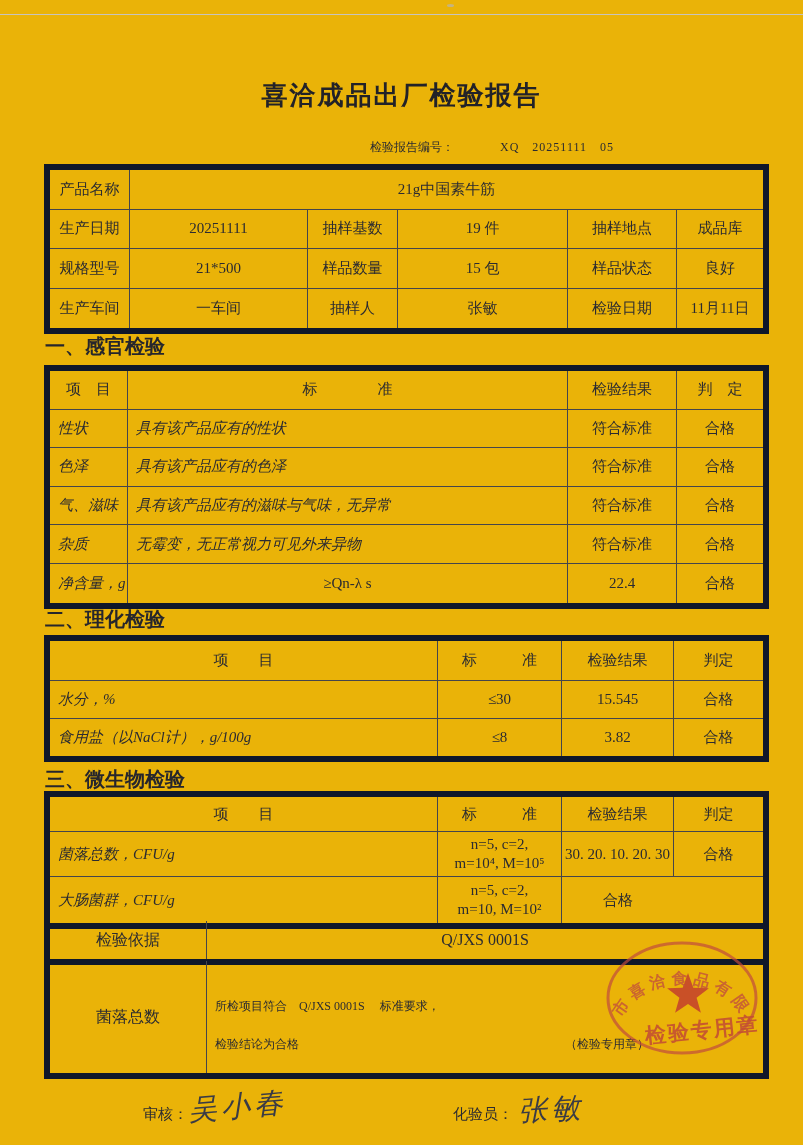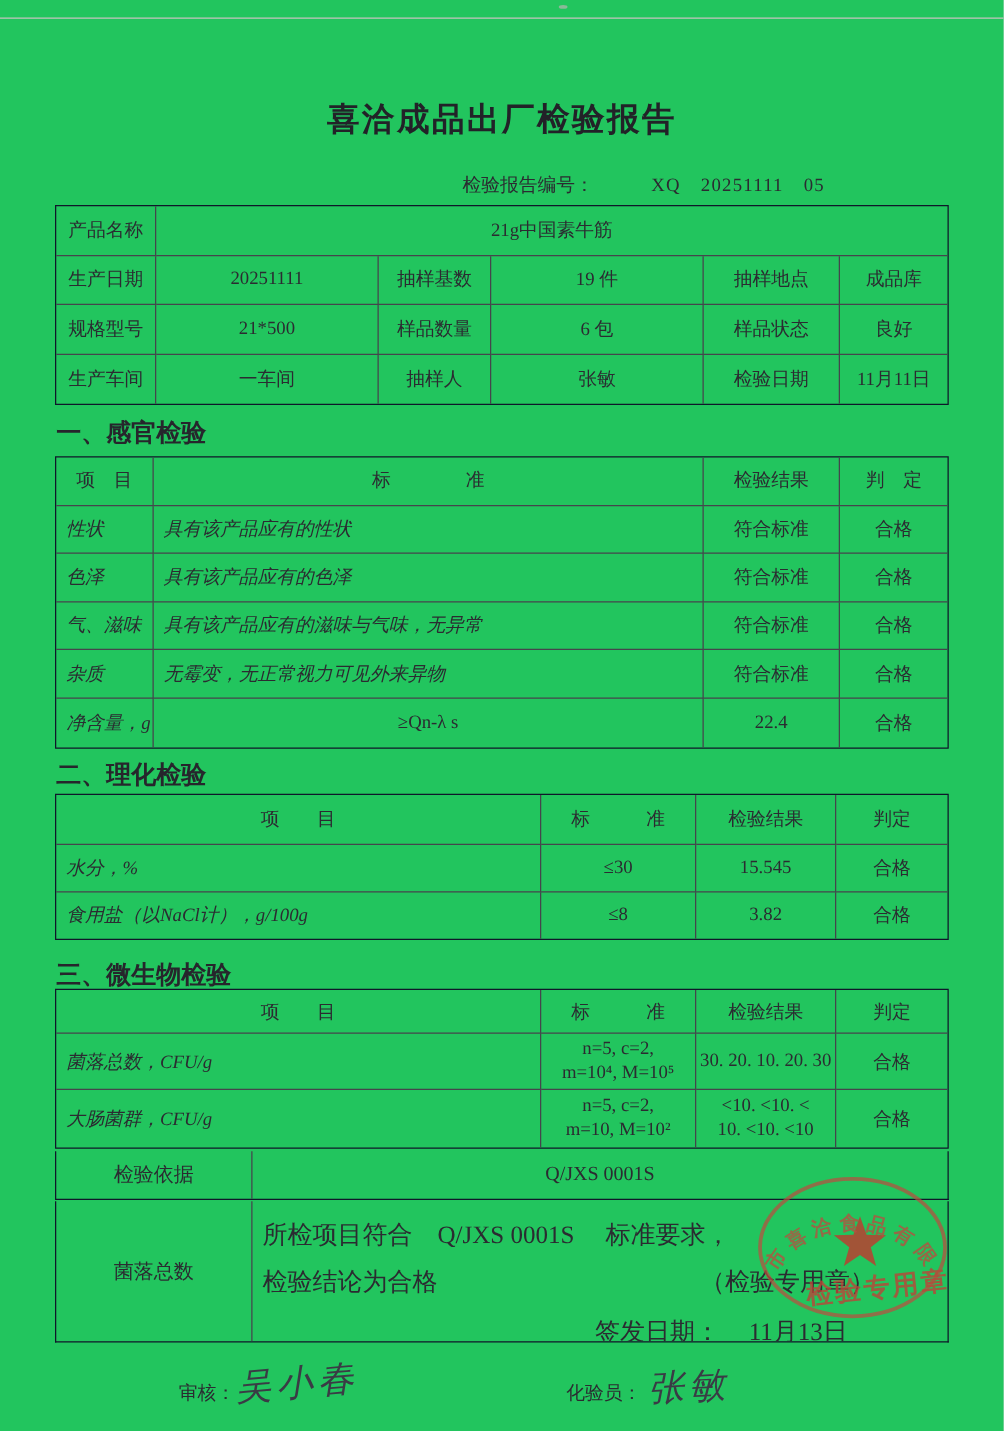--- a/index.html
+++ b/index.html
@@ -1,39 +1,39 @@
 <!DOCTYPE html>
 <html><head>
 <meta charset="utf-8">
 <style>
   html,body { margin:0; padding:0; background:#ddd; }
   .page {
     position:relative; width:803px; height:1145px; margin:0 auto;
-    background:#22c55e; overflow:hidden;
+    background:#eab308; overflow:hidden;
     font-family:"Liberation Serif","DejaVu Serif",serif; color:#2b2b31;
   }
   .topline { position:absolute; left:0; top:14px; width:100%; height:1px; background:#c6c4bf; }
   .speck { position:absolute; left:447px; top:4px; width:7px; height:3px; background:#b7b5b0; border-radius:50%; opacity:.7; }
 
   .title {
     position:absolute; top:78px; left:0; width:100%; margin:0; text-align:center;
     font-family:"Liberation Sans","DejaVu Sans",sans-serif;
     font-size:26px; font-weight:bold; letter-spacing:2px; color:#222228;
   }
-  .report-no { position:absolute; top:139px; left:370px; font-size:15px; white-space:nowrap; }
+  .report-no { position:absolute; top:139px; left:370px; font-size:12px; white-space:nowrap; }
   .rn-value { margin-left:46px; letter-spacing:1px; }
 
   .sec-heading {
     position:absolute; left:45px; margin:0;
     font-family:"Liberation Sans","DejaVu Sans",sans-serif;
     font-size:20px; font-weight:bold; color:#26262c;
   }
   .h1 { top:333px; } .h2 { top:606px; } .h3 { top:766px; }
 
-  .tbl { position:absolute; left:44px; width:713px; display:grid; border:1px solid #0f172a; box-sizing:content-box; }
+  .tbl { position:absolute; left:44px; width:713px; display:grid; border:6px solid #0f172a; box-sizing:content-box; }
   .tbl .cell {
     border-right:1.5px solid #45454c; border-bottom:1.5px solid #45454c;
     display:flex; align-items:center; justify-content:center;
     font-size:15px; padding:0 4px; box-sizing:border-box; white-space:nowrap; overflow:hidden;
   }
   .cell.lc { border-right:none; }
   .tbl .cell.lr { border-bottom:none; }
   .cell.left { justify-content:flex-start; padding-left:8px;font-style:italic; }
 
   .info-tbl { top:164px; grid-template-columns:80px 178px 90px 170px 109px 1fr; grid-auto-rows:39.5px; }
@@ -42,21 +42,21 @@
   .s1 { top:365px; grid-template-columns:78px 440px 109px 1fr; grid-auto-rows:38.6px; }
   .s2 { top:635px; grid-template-columns:388px 124px 112px 1fr; grid-template-rows:40px 38px 37px; }
   .s3 { top:791px; grid-template-columns:388px 124px 112px 1fr; grid-template-rows:35px 45px 46px; }
   .two-line { flex-direction:column; line-height:1.25; font-size:13px; justify-content:center; }
   .micro-res { flex-direction:column; line-height:1.25; font-size:13px; letter-spacing:0; padding:0 2px; }
 
   .basis { top:921px; grid-template-columns:157px 1fr; grid-template-rows:38px; border-top:none; }
   .basis .cell, .conclusion .cell { font-size:16px; }
   .conclusion { top:961px; grid-template-columns:157px 1fr; grid-template-rows:112px; border-top:none; }
   .conc-content { position:relative; padding:0; }
-  .conc-content span { position:absolute; font-size:20px; white-space:nowrap; }
+  .conc-content span { position:absolute; font-size:12px; white-space:nowrap;margin-top:24px; }
   .conc-line1 { left:8px; top:13px; }
   .conc-line2 { left:8px; top:51px; }
   .conc-stamp-note { left:358px; top:51px; }
   .conc-sign-label { left:274px; top:91px; }
   .conc-sign-value { left:397px; top:91px; }
 
   .sig-row { position:absolute; top:1095px; left:0; width:100%; height:50px; font-size:15px; }
   .sig-label { position:absolute; top:10px; }
   .review-label { left:143px; }
   .tester-label { left:453px; }
@@ -93,21 +93,21 @@
     <div class="cell">生产日期</div>
     <div class="cell">20251111</div>
     <div class="cell">抽样基数</div>
     <div class="cell">19 件</div>
     <div class="cell">抽样地点</div>
     <div class="cell lc">成品库</div>
 
     <div class="cell">规格型号</div>
     <div class="cell">21*500</div>
     <div class="cell">样品数量</div>
-    <div class="cell">6 包</div>
+    <div class="cell">15 包</div>
     <div class="cell">样品状态</div>
     <div class="cell lc">良好</div>
 
     <div class="cell lr">生产车间</div>
     <div class="cell lr">一车间</div>
     <div class="cell lr">抽样人</div>
     <div class="cell lr">张敏</div>
     <div class="cell lr">检验日期</div>
     <div class="cell lc lr">11月11日</div>
   </div>
@@ -177,24 +177,20 @@
     </div>
     <div class="cell micro-res">
       <span>30. 20. 10. 20. 30</span>
     </div>
     <div class="cell lc">合格</div>
 
     <div class="cell left lr">大肠菌群，CFU/g</div>
     <div class="cell two-line lr">
       <span>n=5, c=2,</span>
       <span>m=10, M=10²</span>
-    </div>
-    <div class="cell micro-res lr">
-      <span>&lt;10. &lt;10. &lt;</span>
-      <span>10. &lt;10. &lt;10</span>
     </div>
     <div class="cell lc lr">合格</div>
   </div>
 
   <div class="tbl basis">
     <div class="cell lr">检验依据</div>
     <div class="cell lc lr">Q/JXS 0001S</div>
   </div>
 
   <div class="tbl conclusion">

